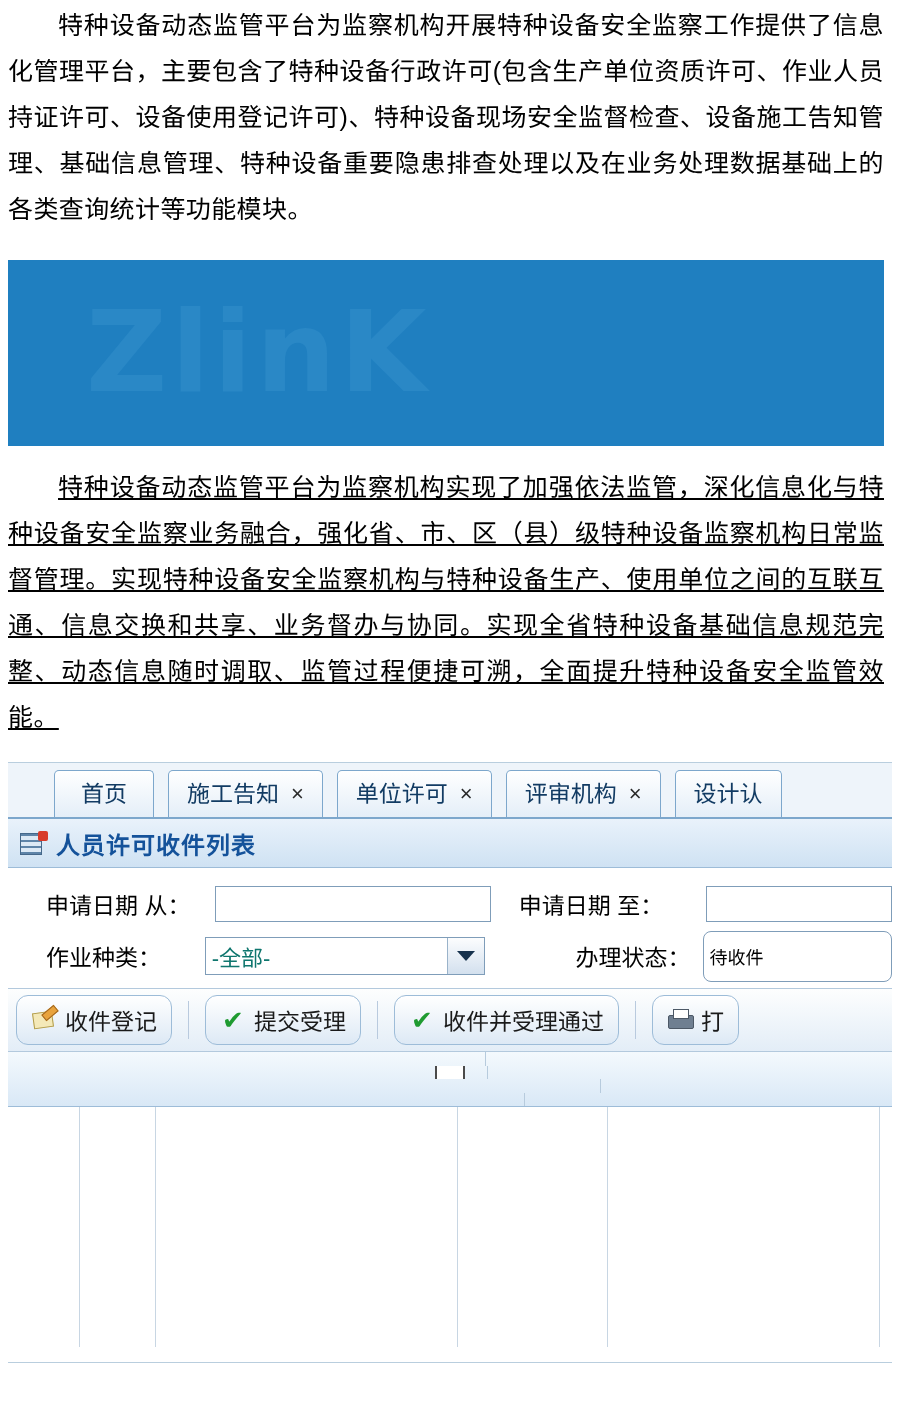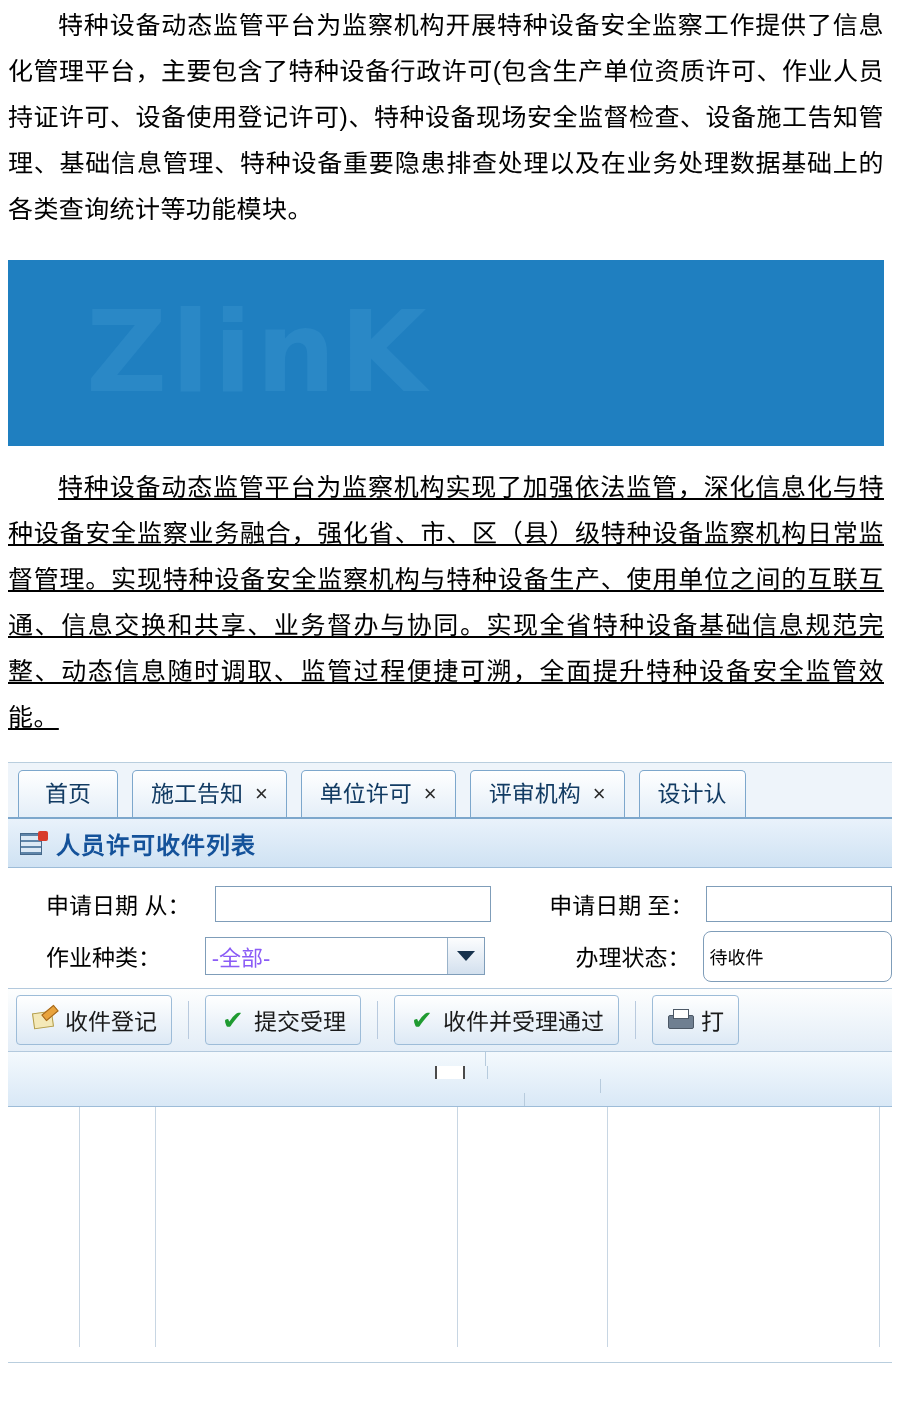--- a/index.html
+++ b/index.html
@@ -93,21 +93,21 @@
     border: 1px solid #7da7cc;
     border-bottom: none;
     border-radius: 5px 5px 0 0;
     font-size: 23px;
     color: #123b63;
     white-space: nowrap;
     display: flex;
     align-items: center;
     gap: 12px;
   }
-  .tab.first { padding: 0 26px; }
+  .tab.first { padding: 0 26px; margin-left: 36px; }
   .tab .close-x {
     font-size: 22px;
     color: #2a2a2a;
   }
 
   
   .title-bar {
     height: 48px;
     background: linear-gradient(#e9f2fb, #cfe2f3);
     border-bottom: 1px solid #9dbcd8;
@@ -159,21 +159,21 @@
     height: 52px;
     padding-left: 10px;
   }
   .f-label {
     font-size: 23px;
     white-space: nowrap;
     margin-left: 28px;
   }
   .f-label.w1 { width: 182px; }
   .f-label.w2 { width: 168px; text-align: left; }
-  .f-label.r1 { width: 200px; text-align: right; padding-right: 12px; box-sizing: border-box; }
+  .f-label.r1 { width: 200px; text-align: left; padding-right: 12px; box-sizing: border-box; }
   .f-label.r2 { width: 200px; text-align: right; padding-right: 12px; box-sizing: border-box; }
   .textbox {
     height: 36px;
     border: 1px solid #7f9db9;
     background: #ffffff;
     box-sizing: border-box;
     display: flex;
     align-items: center;
     font-size: 21px;
     padding-left: 6px;
@@ -185,21 +185,21 @@
     width: 296px;
     height: 38px;
     border: 1px solid #7f9db9;
     background: #ffffff;
     box-sizing: border-box;
     display: flex;
     align-items: center;
     justify-content: space-between;
     font-size: 22px;
     padding-left: 6px;
-    color: #8b5cf6;
+    color: #0f766e;
   }
   .select .arrow-box {
     width: 36px;
     height: 36px;
     background: linear-gradient(#fcfdfe, #d3e0ee);
     border-left: 1px solid #9ab3ca;
     display: flex;
     align-items: center;
     justify-content: center;
   }
@@ -224,21 +224,21 @@
     border-bottom: 1px solid #b3c9dd;
     display: flex;
     align-items: center;
     padding-left: 8px;
     gap: 0;
   }
   .tb-btn {
     height: 48px;
     border: 1px solid #9dbcd8;
     background: linear-gradient(#ffffff, #dde9f5);
-    border-radius: 4px;
+    border-radius: 12px;
     display: flex;
     align-items: center;
     gap: 8px;
     padding: 0 14px;
     font-size: 23px;
     color: #1a1a1a;
     white-space: nowrap;
   }
   .tb-sep {
     width: 1px;

